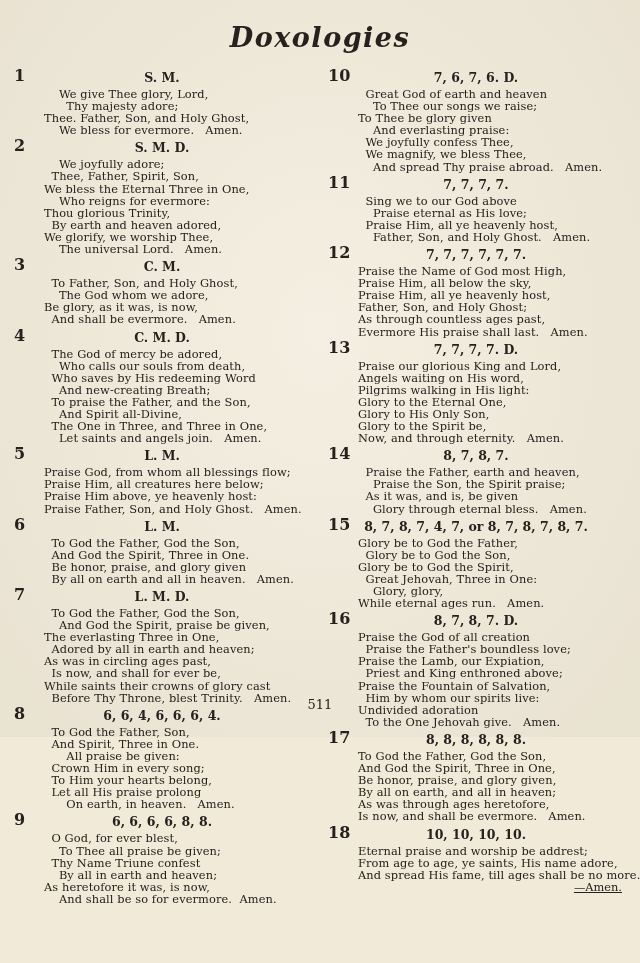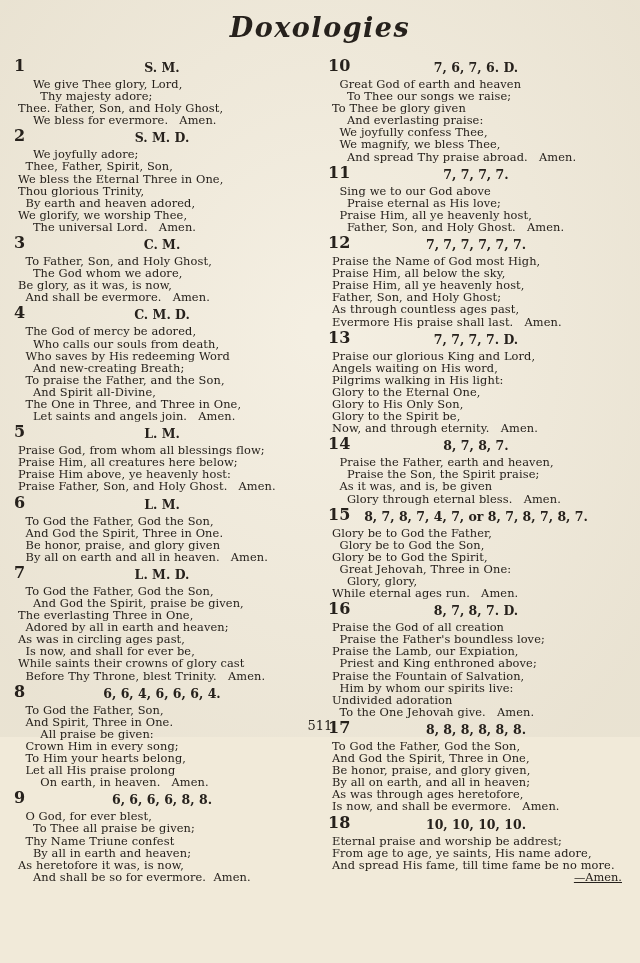--- a/index.html
+++ b/index.html
@@ -13,21 +13,21 @@
     height: 963px;
     background: var(--paper);
     color: var(--ink);
     font-family: "DejaVu Serif", "Liberation Serif", serif;
     overflow: hidden;
   }
   .page {
     position: relative;
     width: 640px;
     height: 737px;
-    padding-top: 4px;
+    padding-top: 14px;
     background:
       radial-gradient(ellipse at 50% 45%, rgba(255,255,255,0.25), rgba(0,0,0,0.03) 90%),
       var(--paper);
   }
   .title {
     text-align: center;
     font-size: 27px;
     font-weight: bold;
     font-style: italic;
     letter-spacing: 1.5px;
@@ -56,39 +56,39 @@
     white-space: pre;
   }
   .hymn-number {
     position: absolute;
     left: 2px;
     top: -2px;
     font-size: 16px;
     font-weight: bold;
   }
   .hymn-body {
-    margin-left: 6px;
+    margin-left: 32px;
   }
   .verse-line {
     font-size: 11.4px;
     line-height: 12.1px;
     white-space: pre;
     letter-spacing: 0.1px;
   }
   .amen-line {
     font-size: 11.4px;
     line-height: 13px;
     text-align: right;
     padding-right: 4px;
     white-space: pre;
     text-decoration: underline;
   }
   .page-number {
     position: absolute;
-    bottom: 4px;
+    bottom: 25px;
     left: 0;
     width: 100%;
     text-align: center;
     font-size: 13px;
   }
 </style>
 </head>
 <body>
 
 <div class="page">
@@ -103,20 +103,21 @@
             <div class="verse-line">Thee. Father, Son, and Holy Ghost,</div>
             <div class="verse-line">    We bless for evermore.   Amen.</div>
           </div>
         </div>
         <div class="hymn">
           <div class="hymn-head"><span class="hymn-number">2</span><span class="hymn-meter">S. M. D.</span></div>
           <div class="hymn-body">
             <div class="verse-line">    We joyfully adore;</div>
             <div class="verse-line">  Thee, Father, Spirit, Son,</div>
             <div class="verse-line">We bless the Eternal Three in One,</div>
+            <div class="verse-line">    Who reigns for evermore:</div>
             <div class="verse-line">Thou glorious Trinity,</div>
             <div class="verse-line">  By earth and heaven adored,</div>
             <div class="verse-line">We glorify, we worship Thee,</div>
             <div class="verse-line">    The universal Lord.   Amen.</div>
           </div>
         </div>
         <div class="hymn">
           <div class="hymn-head"><span class="hymn-number">3</span><span class="hymn-meter">C. M.</span></div>
           <div class="hymn-body">
             <div class="verse-line">  To Father, Son, and Holy Ghost,</div>
@@ -280,20 +281,20 @@
             <div class="verse-line">By all on earth, and all in heaven;</div>
             <div class="verse-line">As was through ages heretofore,</div>
             <div class="verse-line">Is now, and shall be evermore.   Amen.</div>
           </div>
         </div>
         <div class="hymn">
           <div class="hymn-head"><span class="hymn-number">18</span><span class="hymn-meter">10, 10, 10, 10.</span></div>
           <div class="hymn-body">
             <div class="verse-line">Eternal praise and worship be addrest;</div>
             <div class="verse-line">From age to age, ye saints, His name adore,</div>
-            <div class="verse-line">And spread His fame, till time fame be no more.</div>
+            <div class="verse-line">And spread His fame, till ages shall be no more.</div>
             <div class="amen-line">—Amen.</div>
           </div>
         </div>
       </div>
   </div>
   <div class="page-number">511</div>
 </div>
 
 </body></html>

